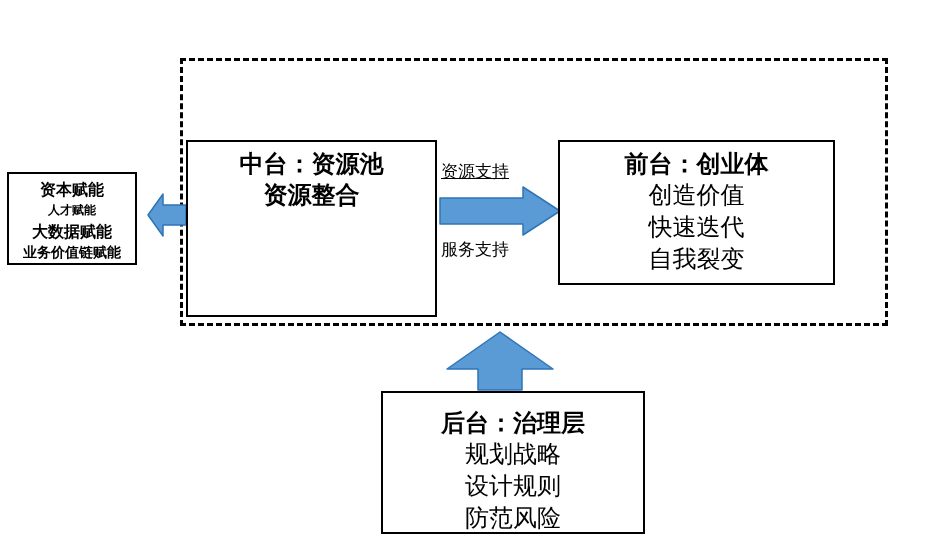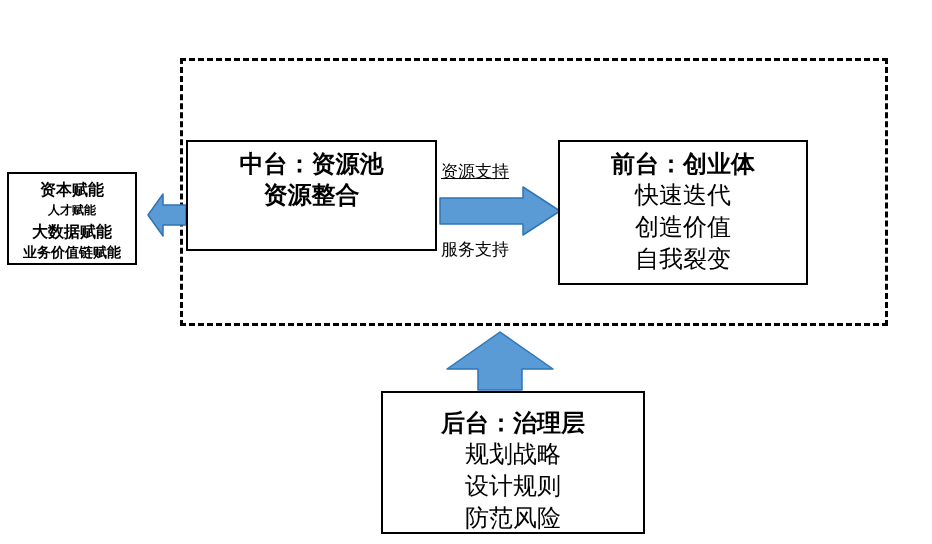--- a/index.html
+++ b/index.html
@@ -49,31 +49,31 @@
   }
   .box .line {
     white-space: nowrap;
   }
 
   
   #box-middle {
     left: 186px;
     top: 140px;
     width: 251px;
-    height: 111px;
+    height: 177px;
     padding-top: 7px;
   }
   #box-middle .title { font-size: 24px; line-height: 30px; letter-spacing: 0px; }
   #box-middle .line  { font-size: 24px; line-height: 32px; font-weight: bold; }
 
   
   #box-right {
     left: 558px;
     top: 140px;
-    width: 250px;
+    width: 277px;
     height: 145px;
     padding-top: 7px;
   }
   #box-right .title { font-size: 24px; line-height: 30px; }
   #box-right .line  { font-size: 24px; line-height: 32px; }
 
   
   #box-bottom {
     left: 381px;
     top: 391px;
@@ -152,22 +152,22 @@
     <svg width="122" height="50" viewBox="0 0 122 50">
       <polygon points="1,12 84,12 84,1 121,25 84,49 84,38 1,38" fill="#5B9BD5" stroke="#2E75B6" stroke-width="1.5" stroke-linejoin="round"></polygon>
     </svg>
   </div>
 
   <div class="label" id="label-resource">资源支持</div>
   <div class="label" id="label-service">服务支持</div>
 
   <div class="box" id="box-right">
     <div class="title">前台：创业体</div>
+    <div class="line">创造价值</div>
     <div class="line">快速迭代</div>
-    <div class="line">创造价值</div>
     <div class="line">自我裂变</div>
   </div>
 
   <div class="arrow" id="arrow-up">
     <svg width="108" height="60" viewBox="0 0 108 60">
       <polygon points="54,1 107,38 76,38 76,59 32,59 32,38 1,38" fill="#5B9BD5" stroke="#2E75B6" stroke-width="1.5" stroke-linejoin="round"></polygon>
     </svg>
   </div>
 
   <div class="box" id="box-bottom">

